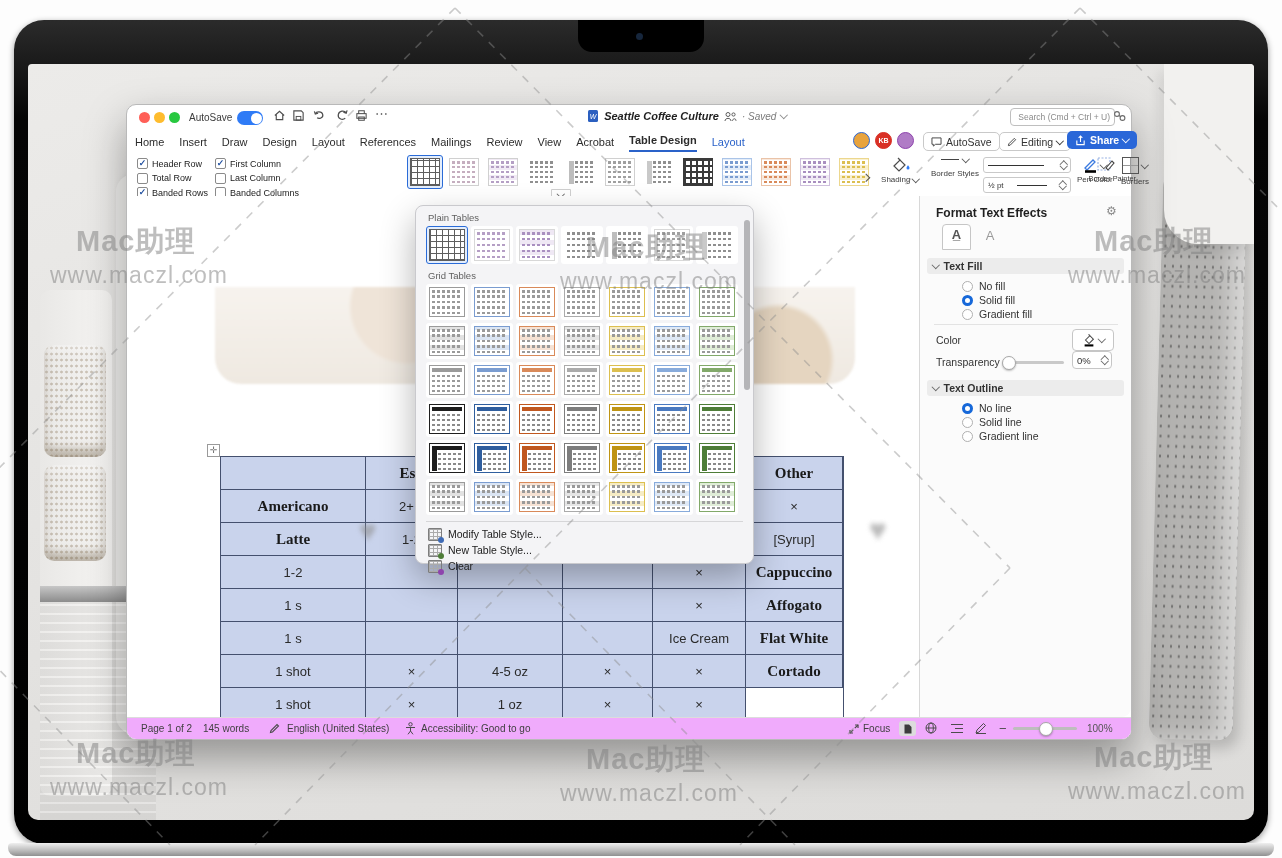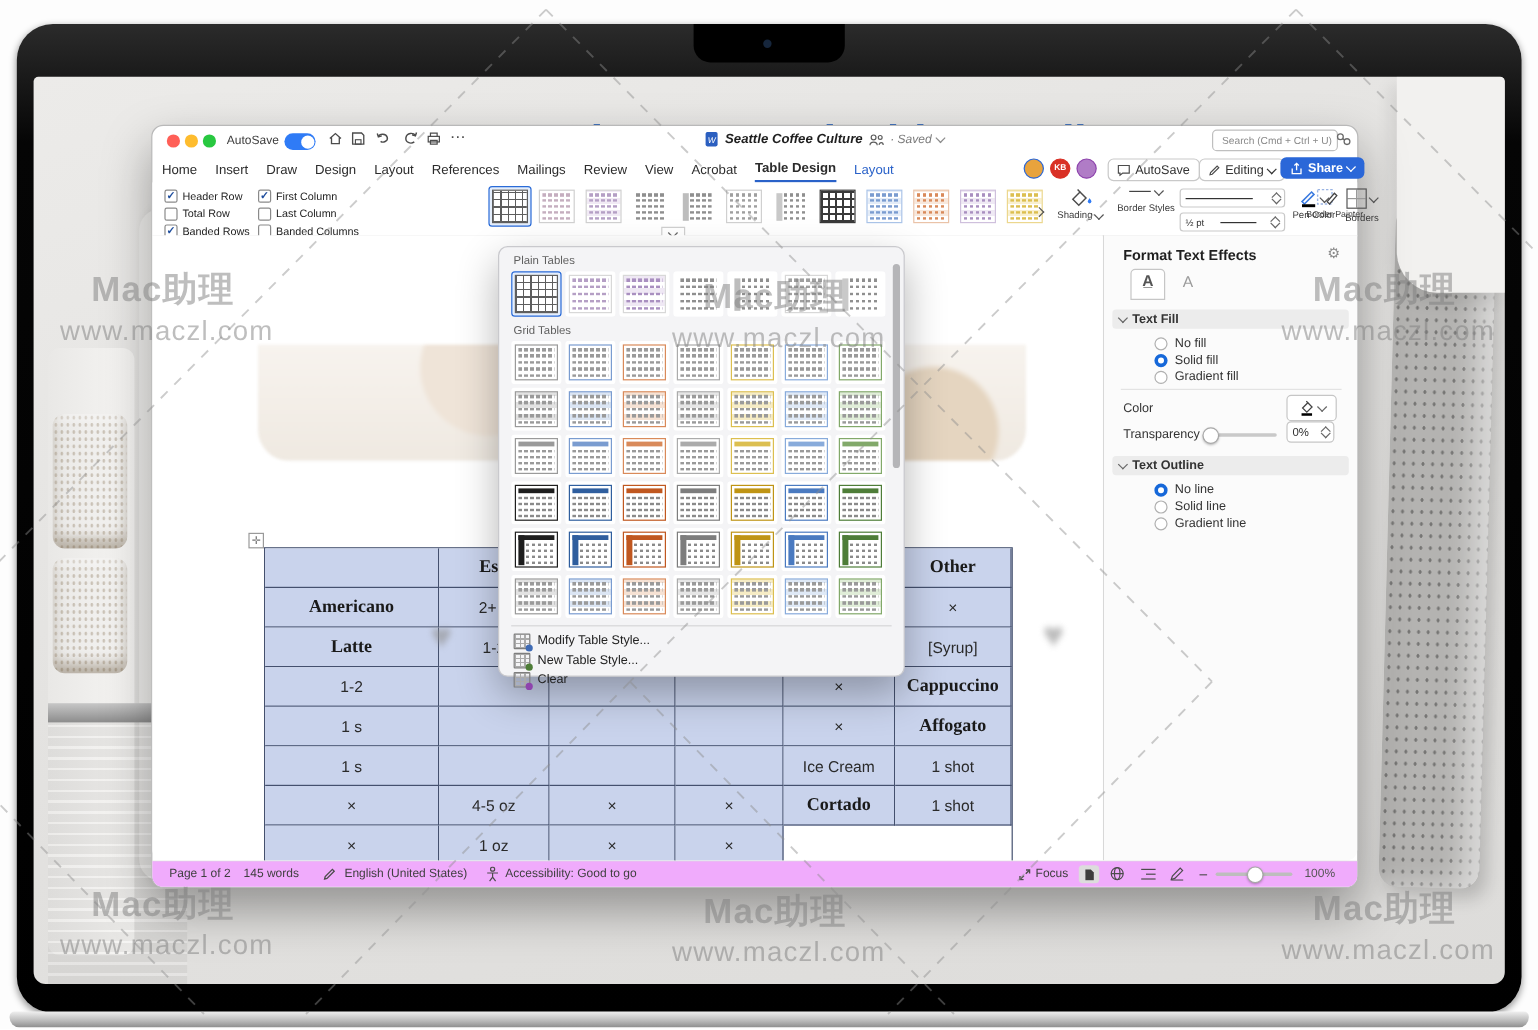--- a/index.html
+++ b/index.html
@@ -531,20 +531,23 @@
           <div class="cell">
             <span class="cval"></span>
           </div>
           <div class="cell">
             <span class="cval"></span>
           </div>
           <div class="cell">
             <span class="cval">Ice Cream</span>
           </div>
           <div class="cell">
+            <span class="cname">Flat White</span>
+          </div>
+          <div class="cell">
             <span class="cval">1 shot</span>
           </div>
           <div class="cell">
             <span class="cval">×</span>
           </div>
           <div class="cell">
             <span class="cval">4-5 oz</span>
           </div>
           <div class="cell">
             <span class="cval">×</span>

